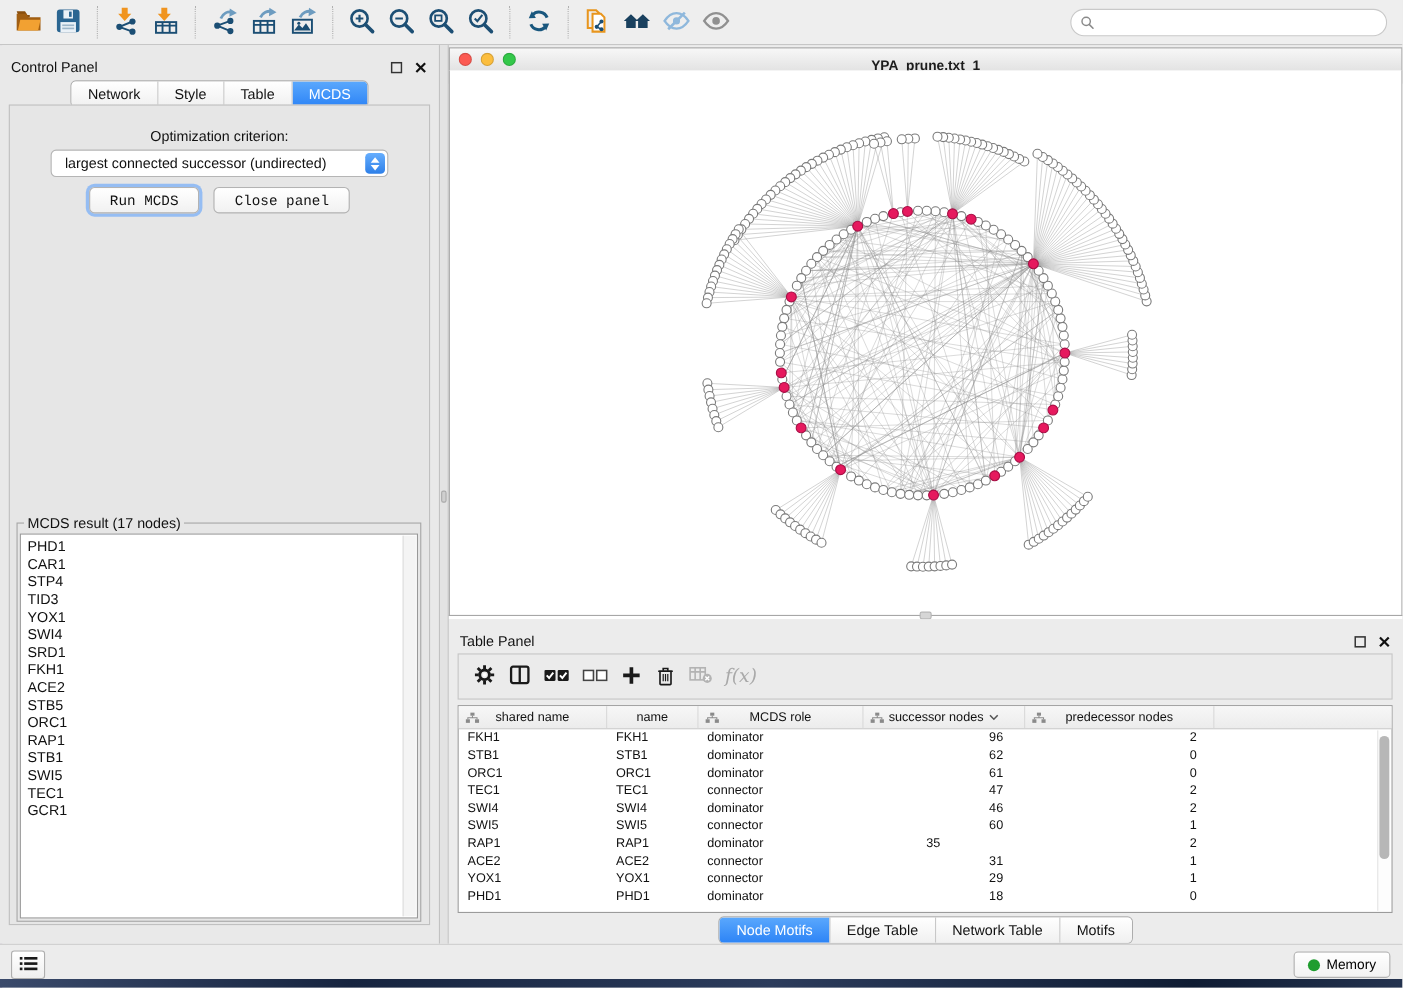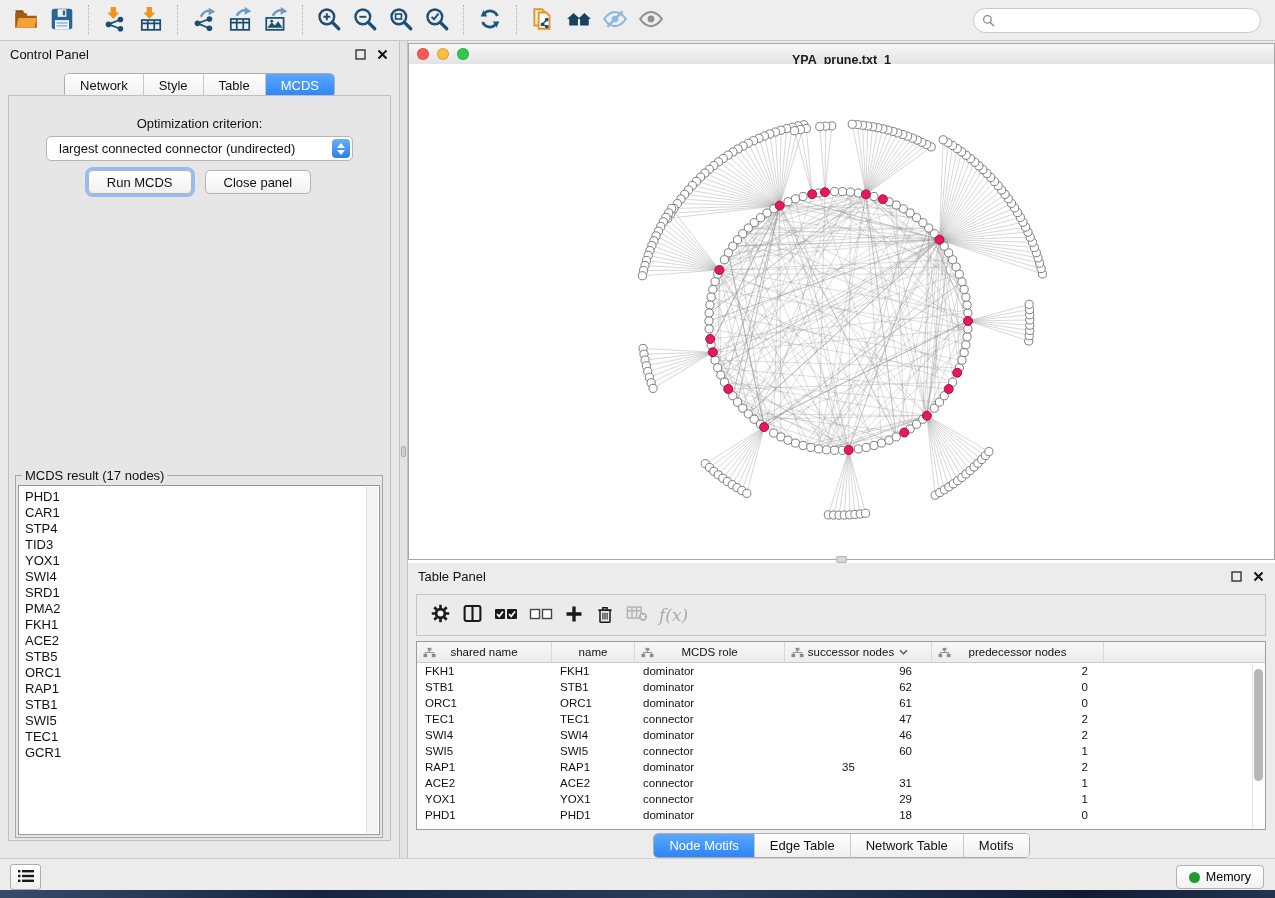--- a/index.html
+++ b/index.html
@@ -8,36 +8,36 @@
   
   #toolbar{position:absolute;left:0;top:0;width:1275px;height:41px;background:#eeeeee;border-bottom:1px solid #c6c6c6;display:flex;align-items:center;padding-left:8px}
   .tbbtn{width:36px;height:36px;border:none;background:transparent;display:flex;align-items:center;justify-content:center;cursor:pointer}
   .tbbtn svg{width:26px;height:26px}
   .sep{width:1px;height:30px;border-left:1px dotted #afafaf;margin:0 8px}
   #searchbox{margin-left:auto;margin-right:14px;width:288px;height:25px;background:#fff;border:1px solid #c9c9c9;border-radius:13px;display:flex;align-items:center;padding-left:8px}
   #searchbox svg{width:13px;height:13px;flex:0 0 auto}
   #searchbox input{flex:1;border:none;outline:none;background:transparent;font-size:12px;padding:0 10px 0 6px;font-family:inherit}
   
   #control-panel{position:absolute;left:0;top:41px;width:400px;height:817px;background:#e9e9e9;border-right:1px solid #c2c2c2}
-  .panel-head{height:27px;display:flex;align-items:center;padding:0 10px;font-size:13px}
+  .panel-head{height:27px;display:flex;align-items:flex-end;padding:0 10px;font-size:13px}
   .panel-head .wbtns{margin-left:auto;display:flex;gap:8px}
   .wbtn{width:14px;height:14px;border:none;background:transparent;display:flex;align-items:center;justify-content:center;cursor:pointer;padding:0}
   .seg{display:inline-flex;border:1px solid #adadad;border-radius:5px;overflow:hidden;background:#fff}
   .seg button{border:none;background:linear-gradient(#ffffff,#f0f0f0);font-size:13px;font-family:inherit;padding:4px 15px;border-left:1px solid #c8c8c8;cursor:pointer;color:#111}
   .seg button:first-child{border-left:none}
   .seg button.active{background:linear-gradient(#5aa8fd,#2d84f6);color:#fff}
   #cp-tabs{position:absolute;left:0;top:32px;width:100%;display:flex;justify-content:center}
   #cp-content{position:absolute;left:8px;right:8px;top:54px;bottom:17px;background:#e6e6e6;border:1px solid #c0c0c0}
   #crit-label{position:absolute;left:0;width:100%;top:20px;text-align:center;font-size:13px}
   #crit-select{position:absolute;left:37px;right:37px;top:40px;height:25px;background:#fff;border:1px solid #b5b5b5;border-radius:5px;font-size:13px;display:flex;align-items:center;padding-left:12px;cursor:pointer}
   #crit-stepper{position:absolute;right:2px;top:2px;bottom:2px;width:18px;border-radius:4px;background:linear-gradient(#66aefe,#2d7fe8);display:flex;flex-direction:column;align-items:center;justify-content:center;gap:2px}
   .tri-up{width:0;height:0;border-left:4px solid transparent;border-right:4px solid transparent;border-bottom:5px solid #fff}
   .tri-dn{width:0;height:0;border-left:4px solid transparent;border-right:4px solid transparent;border-top:5px solid #fff}
   #cp-buttons{position:absolute;left:0;width:100%;top:74px;display:flex;justify-content:center;gap:13px}
-  .mac-btn{height:24px;padding:0 18px;border:1px solid #b3b3b3;border-radius:5px;background:linear-gradient(#ffffff,#f1f1f1);font-size:13px;font-family:Liberation Sans, sans-serif;cursor:pointer;color:#111}
+  .mac-btn{height:24px;padding:0 18px;border:1px solid #b3b3b3;border-radius:5px;background:linear-gradient(#ffffff,#f1f1f1);font-size:13px;font-family:Liberation Mono, monospace;cursor:pointer;color:#111}
   .mac-btn.focused{box-shadow:0 0 0 3px rgba(106,168,250,.65)}
   #mcds-group{position:absolute;left:6px;right:7px;top:372px;bottom:2px;border:1px solid #a6a6a6;padding:2px}
   #mcds-group legend{font-size:13px;padding:0 3px;margin-left:4px}
   #mcds-list{position:relative;width:100%;height:100%;background:#fff;border:1px solid #989898;overflow:hidden;padding:3px 0 0 6px}
   #mcds-list .li{font-size:13px;line-height:16px}
   #mcds-scroll{position:absolute;top:1px;right:1px;bottom:1px;width:12px;background:#f4f4f4;border-left:1px solid #ddd}
   
   #vsplit{position:absolute;left:400px;top:41px;width:8px;height:817px;background:#e3e3e3;border-right:1px solid #c2c2c2}
   #vsplit .grip{position:absolute;left:1px;top:405px;width:5px;height:11px;background:#cfcfcf;border:1px solid #aaa;border-radius:2px}
   
@@ -247,41 +247,40 @@
       <div class="seg" id="cp-seg">
         <button>Network</button>
         <button>Style</button>
         <button>Table</button>
         <button class="active">MCDS</button>
       </div>
     </div>
   <div id="cp-content">
     <div id="crit-label">Optimization criterion:</div>
     <div id="crit-select">
-      <span>largest connected connector (undirected)</span>
+      <span>largest connected successor (undirected)</span>
       <span id="crit-stepper">
           <span class="tri-up"></span>
           <span class="tri-dn"></span>
         </span>
     </div>
     <div id="cp-buttons">
       <button class="mac-btn focused">Run MCDS</button>
       <button class="mac-btn">Close panel</button>
     </div>
     <fieldset id="mcds-group">
       <legend>MCDS result (17 nodes)</legend>
       <div id="mcds-list">
         <div class="li">PHD1</div>
           <div class="li">CAR1</div>
           <div class="li">STP4</div>
           <div class="li">TID3</div>
           <div class="li">YOX1</div>
           <div class="li">SWI4</div>
           <div class="li">SRD1</div>
-          <div class="li">PMA2</div>
           <div class="li">FKH1</div>
           <div class="li">ACE2</div>
           <div class="li">STB5</div>
           <div class="li">ORC1</div>
           <div class="li">RAP1</div>
           <div class="li">STB1</div>
           <div class="li">SWI5</div>
           <div class="li">TEC1</div>
           <div class="li">GCR1</div>
           <div id="mcds-scroll"></div>

